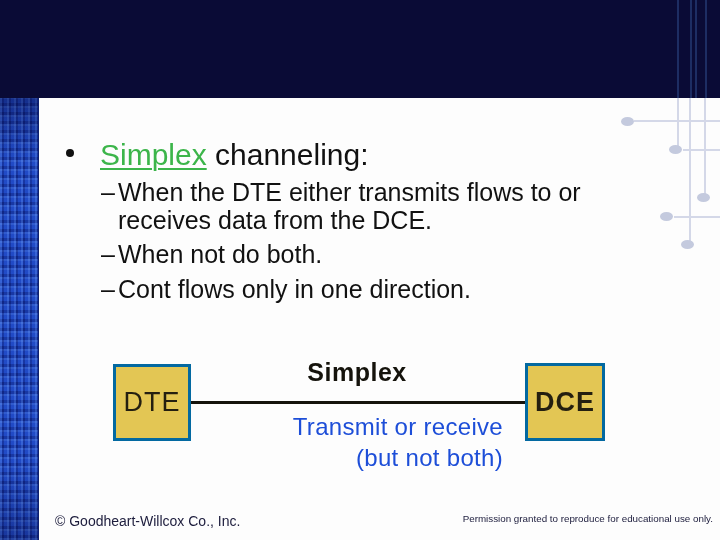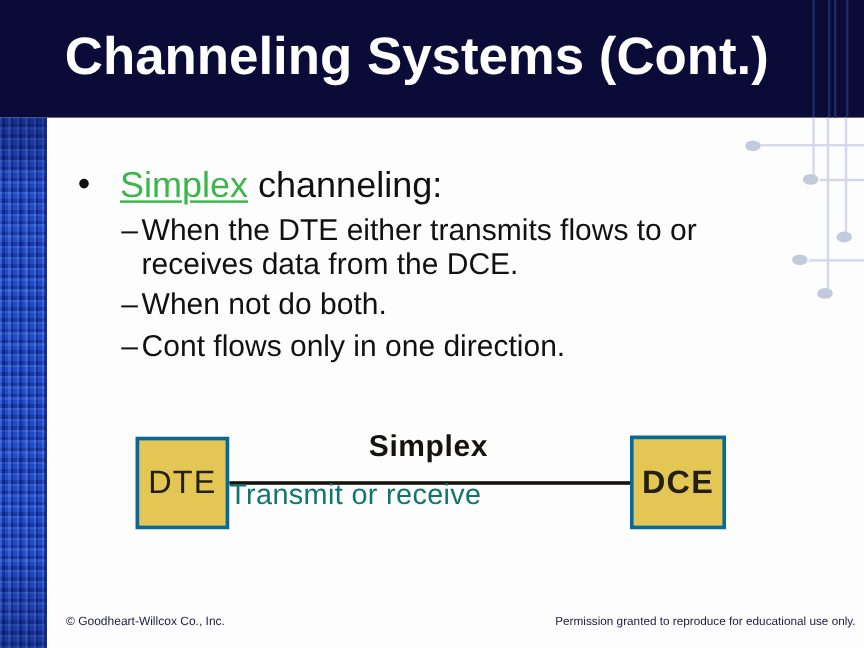--- a/index.html
+++ b/index.html
@@ -69,35 +69,34 @@
     font-size:27px;letter-spacing:1px;color:#241f10;
   }
   .dte{left:113px;top:364px;width:78px;height:77px;}
   .dce{left:525px;top:363px;width:80px;height:78px;font-weight:bold;}
   .link-line{position:absolute;left:191px;top:401px;width:334px;height:3px;background:#15130c;}
   .diag-title{
     position:absolute;left:250px;top:358px;width:214px;text-align:center;
     font-size:25px;font-weight:bold;color:#15130c;letter-spacing:0.5px;
   }
   .diag-caption{
-    position:absolute;left:191px;top:397px;width:312px;text-align:left;
-    font-size:24px;line-height:31px;color:#0f766e;letter-spacing:0.3px;
+    position:absolute;left:191px;top:411px;width:312px;text-align:right;
+    font-size:24px;line-height:31px;color:#1d4ed8;letter-spacing:0.3px;
   }
 
   
-  .footer-left{position:absolute;left:55px;top:513px;font-size:10px;color:#1c1c3c;}
+  .footer-left{position:absolute;left:55px;top:513px;font-size:14px;color:#1c1c3c;}
   .footer-right{position:absolute;right:7px;top:513px;font-size:9.8px;color:#1c1c3c;text-align:left;}
 </style>
 </head>
 <body>
 
 <div class="slide">
 
   <div class="header">
-    <h1 class="title">Channeling Systems (Cont.)</h1>
     <div class="hline h1"></div>
     <div class="hline h2"></div>
     <div class="hline h3"></div>
     <div class="hline h4"></div>
   </div>
 
   <div class="sidebar"></div>
 
   <div class="vline vl1"></div>
   <div class="vline vl2"></div>
@@ -132,18 +131,19 @@
   <div class="link-line"></div>
   <div class="node dte">
     <span>DTE</span>
   </div>
   <div class="node dce">
     <span>DCE</span>
   </div>
   <div class="diag-title">Simplex</div>
   <div class="diag-caption">
     <div>Transmit or receive</div>
+    <div>(but not both)</div>
   </div>
 
   <div class="footer-left">© Goodheart-Willcox Co., Inc.</div>
   <div class="footer-right">Permission granted to reproduce for educational use only.</div>
 
 </div>
 
 </body></html>

